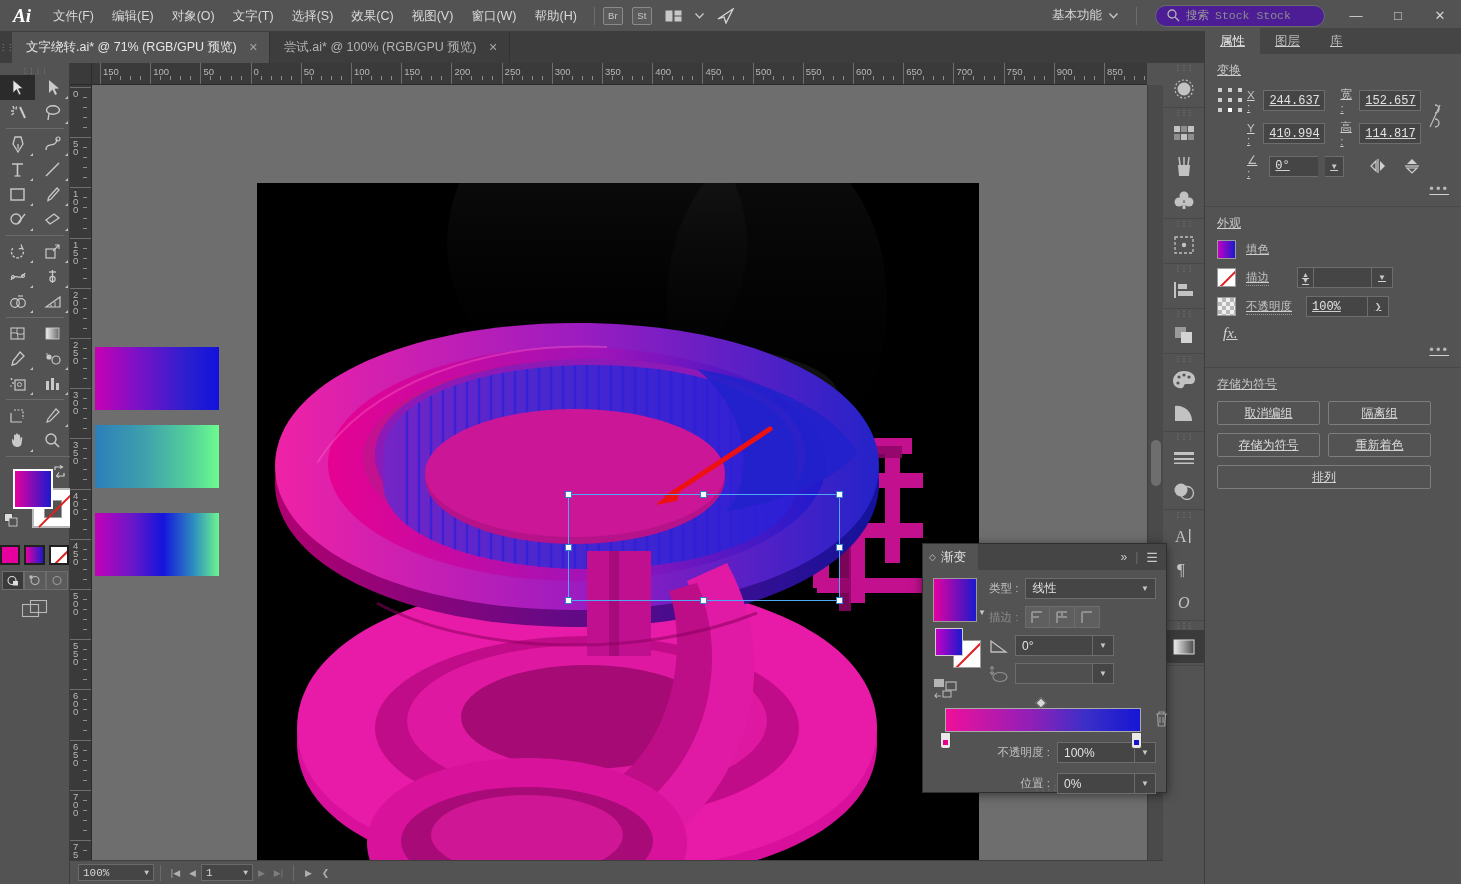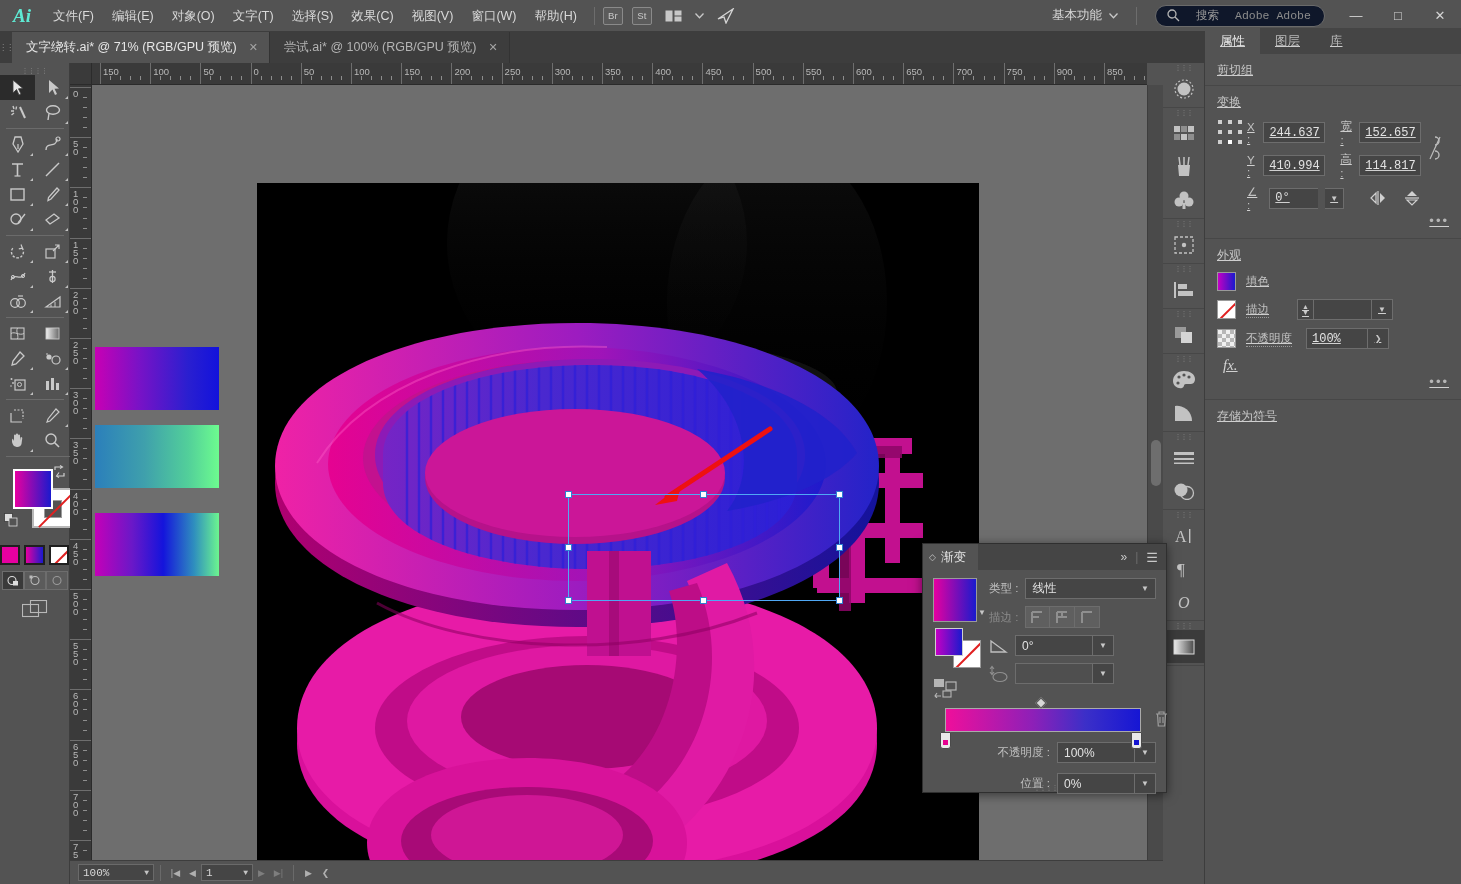--- a/index.html
+++ b/index.html
@@ -12,40 +12,40 @@
   .app { position:relative; width:1461px; height:884px; }
 
   
   .menubar {
     position:absolute; left:0; top:0; width:1461px; height:32px;
     background:#535353; display:flex; align-items:center;
     border-bottom:1px solid #3d3d3d;
   }
   .ai-logo {
     width:44px; height:20px; display:flex; align-items:center; justify-content:center;
-    color:#5eead4; font-size:19px; font-weight:bold; font-style:italic;
+    color:#ffffff; font-size:19px; font-weight:bold; font-style:italic;
     font-family:"Liberation Serif",serif;
   }
   .menu-item {
     padding:0 9px; height:32px; line-height:32px; color:#d9d9d9; font-size:12.5px;
     white-space:nowrap; cursor:default;
   }
   .mb-sep { width:1px; height:18px; background:#6d6d6d; margin:0 8px; }
   .sq-btn {
     width:20px;height:18px;border:1px solid #8a8a8a;border-radius:2px;
     display:flex;align-items:center;justify-content:center;
     font-size:9.5px;color:#c9c9c9;margin-right:9px;background:#5b5b5b;
   }
   .icon-btn { width:26px;height:22px;display:flex;align-items:center;justify-content:center;color:#c8c8c8; }
   .menu-right { margin-left:auto; display:flex; align-items:center; height:32px; }
   .workspace-sel {
     display:flex;align-items:center;gap:7px;padding:0 10px;height:24px;color:#d9d9d9;font-size:12.5px;
   }
   .search-box {
-    display:flex;align-items:center;gap:16px;background:#0f172a;border:1px solid #6a6a6a;
+    display:flex;align-items:center;gap:6px;background:#4c1d95;border:1px solid #6a6a6a;
     border-radius:12px;height:22px;padding:0 11px;margin:0 10px;min-width:170px;
   }
   .search-box .ph { color:#9a9a9a; font-size:11.5px; }
   .search-box .ph2 { color:#8c8c8c; font-size:11.5px; font-family:"Liberation Mono",monospace; }
   .wbtn { width:42px;height:32px;display:flex;align-items:center;justify-content:center;color:#d5d5d5;font-size:13px; }
 
   
   .tabbar {
     position:absolute; left:0; top:32px; width:1461px; height:31px;
     background:#3d3d3d; display:flex; align-items:flex-end;
@@ -289,21 +289,21 @@
             <path d="M0.5 0.5 L4.5 4.8 L8.5 0.5" stroke="#c8c8c8" fill="none" stroke-width="1.3"></path>
           </svg>
       </div>
       <div class="mb-sep"></div>
       <div class="search-box">
         <svg width="13" height="13" viewBox="0 0 13 13">
             <circle cx="5" cy="5" r="4" fill="none" stroke="#b5b5b5" stroke-width="1.3"></circle>
             <path d="M8 8 L12 12" stroke="#b5b5b5" stroke-width="1.3"></path>
           </svg>
         <span class="ph">搜索</span>
-        <span class="ph2">Adobe Adobe</span>
+        <span class="ph2">Stock Stock</span>
       </div>
       <div class="wbtn">—</div>
       <div class="wbtn">□</div>
       <div class="wbtn close">✕</div>
     </div>
   </div>
 
   <div class="tabbar">
     <div class="tb-grip">⋮⋮</div>
     <div class="tab active">
@@ -1141,23 +1141,20 @@
     </div>
   </div>
 
   <div class="props">
     <div class="props-tabs">
       <div class="ptab active">属性</div>
       <div class="ptab">图层</div>
       <div class="ptab">库</div>
     </div>
 
-    <div class="psec" style="padding-bottom:6px;">
-      <div class="psec-title" style="margin:0;">剪切组</div>
-    </div>
 
     <div class="psec">
       <div class="psec-title">变换</div>
       <div style="display:flex; align-items:flex-start;">
         <div class="ref-grid">
           <svg width="26" height="26" viewBox="0 0 26 26">
             <g fill="#cfcfcf">
               <rect x="1" y="1" width="4" height="4"></rect>
                 <rect x="11" y="1" width="4" height="4"></rect>
                 <rect x="21" y="1" width="4" height="4"></rect>
@@ -1241,20 +1238,27 @@
           <div class="numfield" style="width:62px;">100%</div>
           <div class="chev-btn">❯</div>
         </div>
       </div>
       <div style="font-style:italic; font-family:'Liberation Serif',serif; font-size:15px; color:#d4d4d4; padding-left:6px;">fx.</div>
       <div class="dots">•••</div>
     </div>
 
     <div class="psec" style="border-bottom:none;">
       <div class="psec-title">存储为符号</div>
+      <div class="qa-grid">
+        <div class="qa-btn">取消编组</div>
+        <div class="qa-btn">隔离组</div>
+        <div class="qa-btn">存储为符号</div>
+        <div class="qa-btn">重新着色</div>
+        <div class="qa-btn full">排列</div>
+      </div>
     </div>
   </div>
 
   <div class="gradpanel">
     <div class="gp-header">
       <div class="gp-tab">
         <span style="color:#c0c0c0; font-size:9px;">◇</span>
         <span class="gp-title">渐变</span>
       </div>
       <div class="gp-hright">

